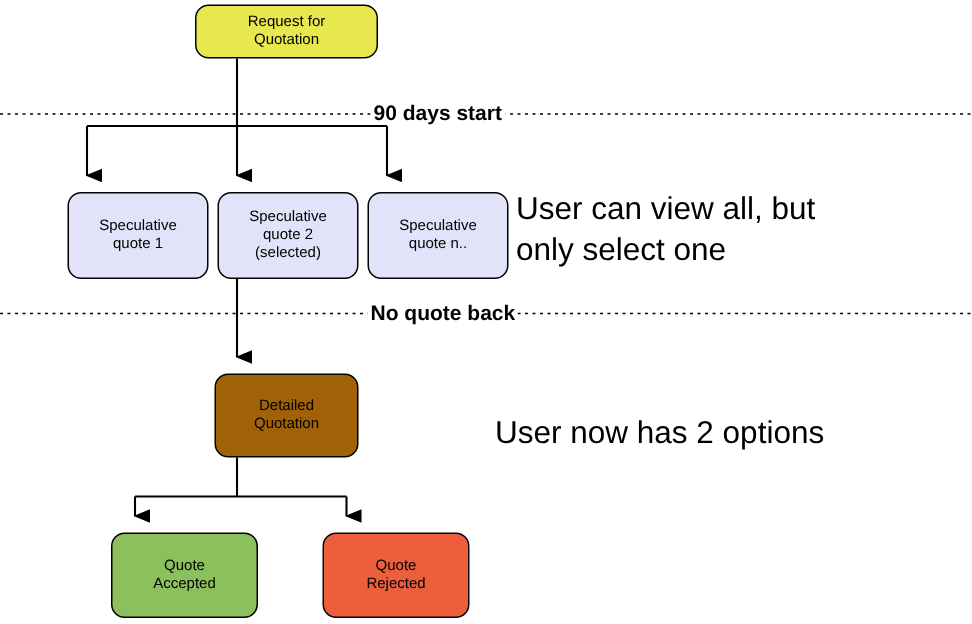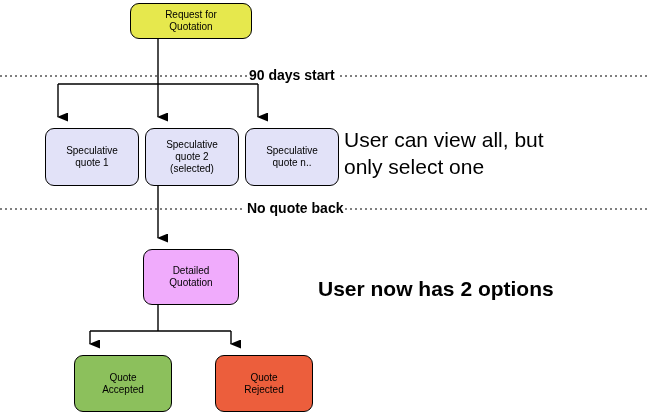--- a/index.html
+++ b/index.html
@@ -114,21 +114,21 @@
     <span class="node-label">Speculative
 quote 2
 (selected)</span>
   </div>
 
   <div class="node" style="left:212px; top:128px; width:94px; height:58px; background:#e2e2f8;">
     <span class="node-label">Speculative
 quote n..</span>
   </div>
 
-  <div class="node" style="left:110px; top:249px; width:96px; height:56px; background:#f0abfc;">
+  <div class="node" style="left:110px; top:249px; width:96px; height:56px; background:#a16207;">
     <span class="node-label">Detailed
 Quotation</span>
   </div>
 
   <div class="node" style="left:41px; top:355px; width:98px; height:57px; background:#8cc05c;">
     <span class="node-label">Quote
 Accepted</span>
   </div>
 
   <div class="node" style="left:182px; top:355px; width:98px; height:57px; background:#ec5e3c;">
@@ -137,15 +137,15 @@
   </div>
 
   <div class="phase-label" style="left:247px; top:67px;">90 days start</div>
 
   <div class="phase-label" style="left:245px; top:200px;">No quote back</div>
 
 
   <div class="annotation" style="left:320px; top:127px;margin-left:24px;">User can view all, but
 only select one</div>
 
-  <div class="annotation" style="left:318px; top:276px;font-weight:bold;">User now has 2 options</div>
+  <div class="annotation" style="left:330px; top:276px;">User now has 2 options</div>
 
 </div>
 
 </body></html>

